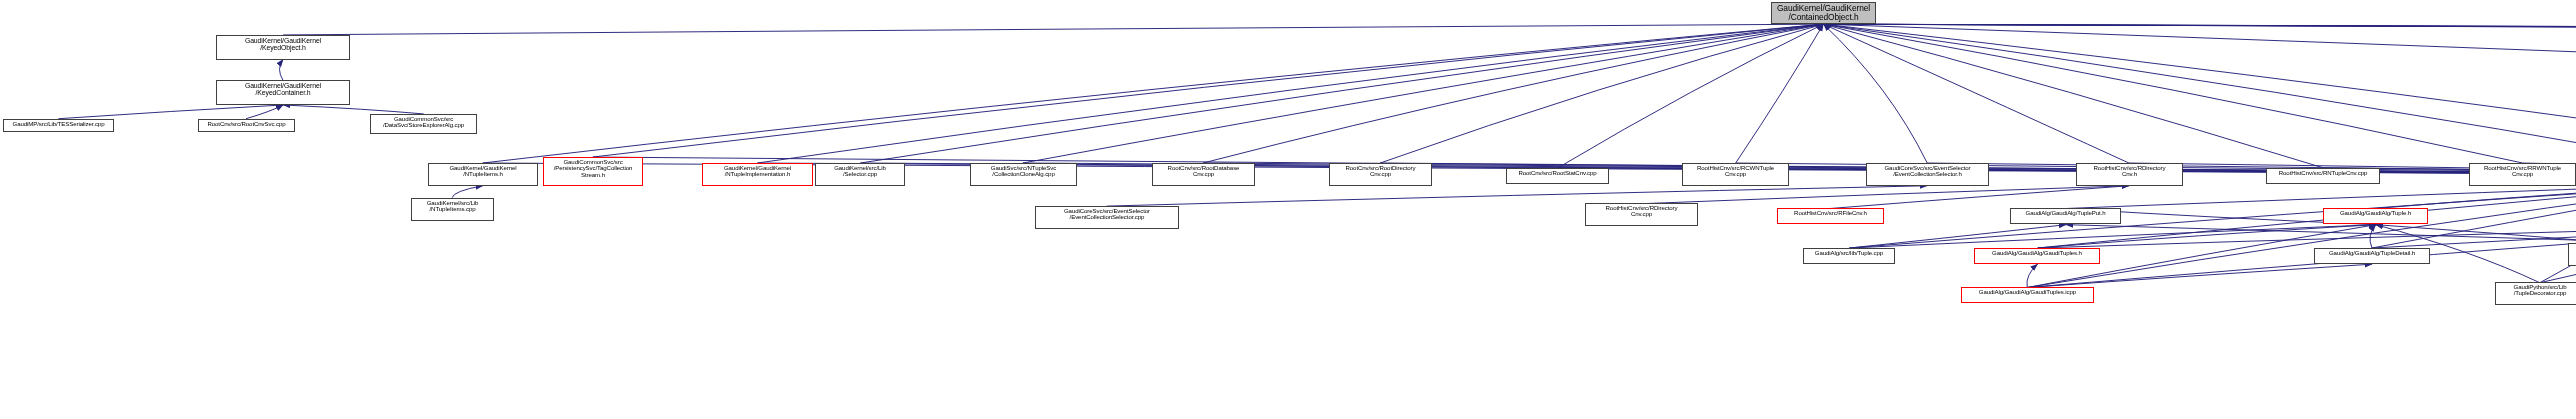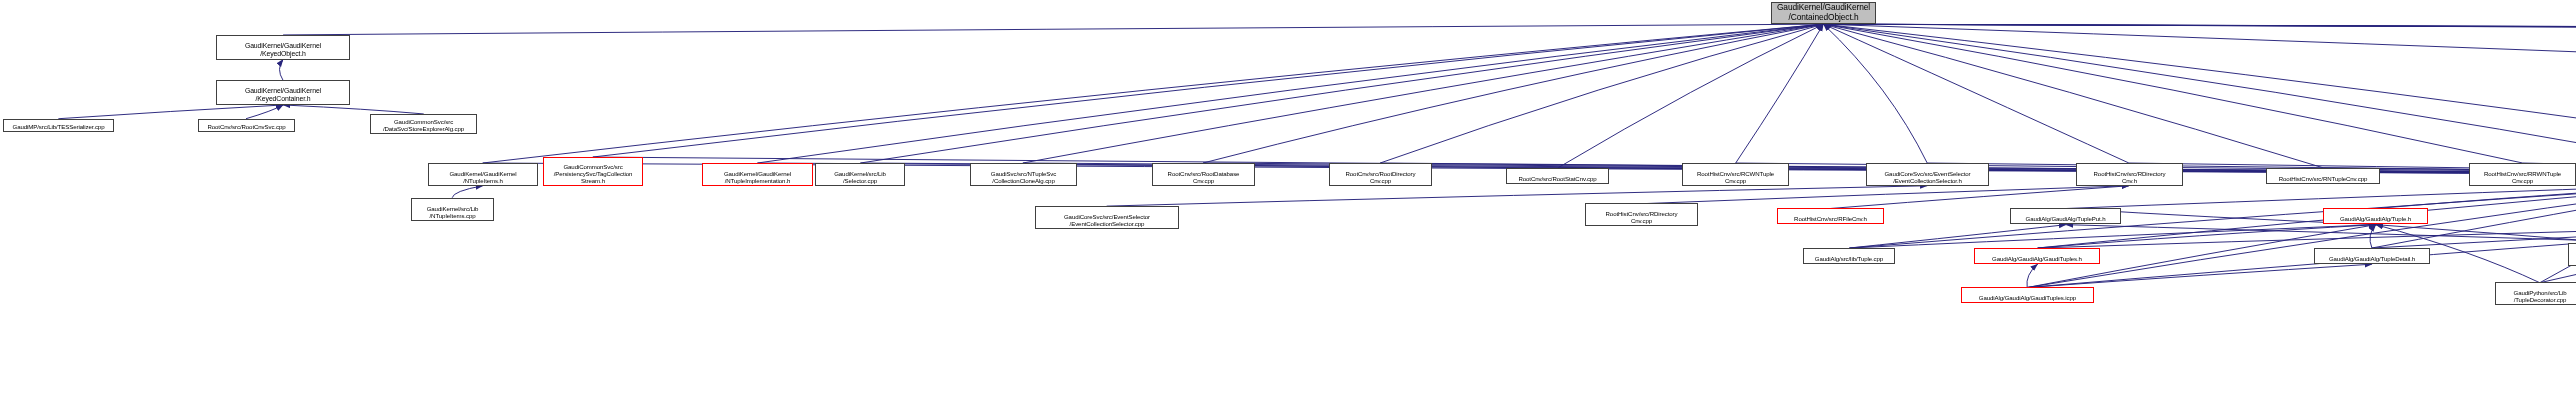--- a/index.html
+++ b/index.html
@@ -19,21 +19,21 @@
     position: absolute;
     left: 0; top: 0;
     width: 2576px;
     height: 420px;
     pointer-events: none;
   }
   .node {
     position: absolute;
     box-sizing: border-box;
     display: flex;
-    align-items: flex-end;
+    align-items: flex-start;
     justify-content: center;
     text-align: center;
     background: #ffffff;
     border: 0.6px solid #404040;
     color: #000000;
     line-height: 1.12;
     white-space: pre-line;
     padding: 0.6px 1.8px;
     z-index: 5;
     letter-spacing: -0.1px;

